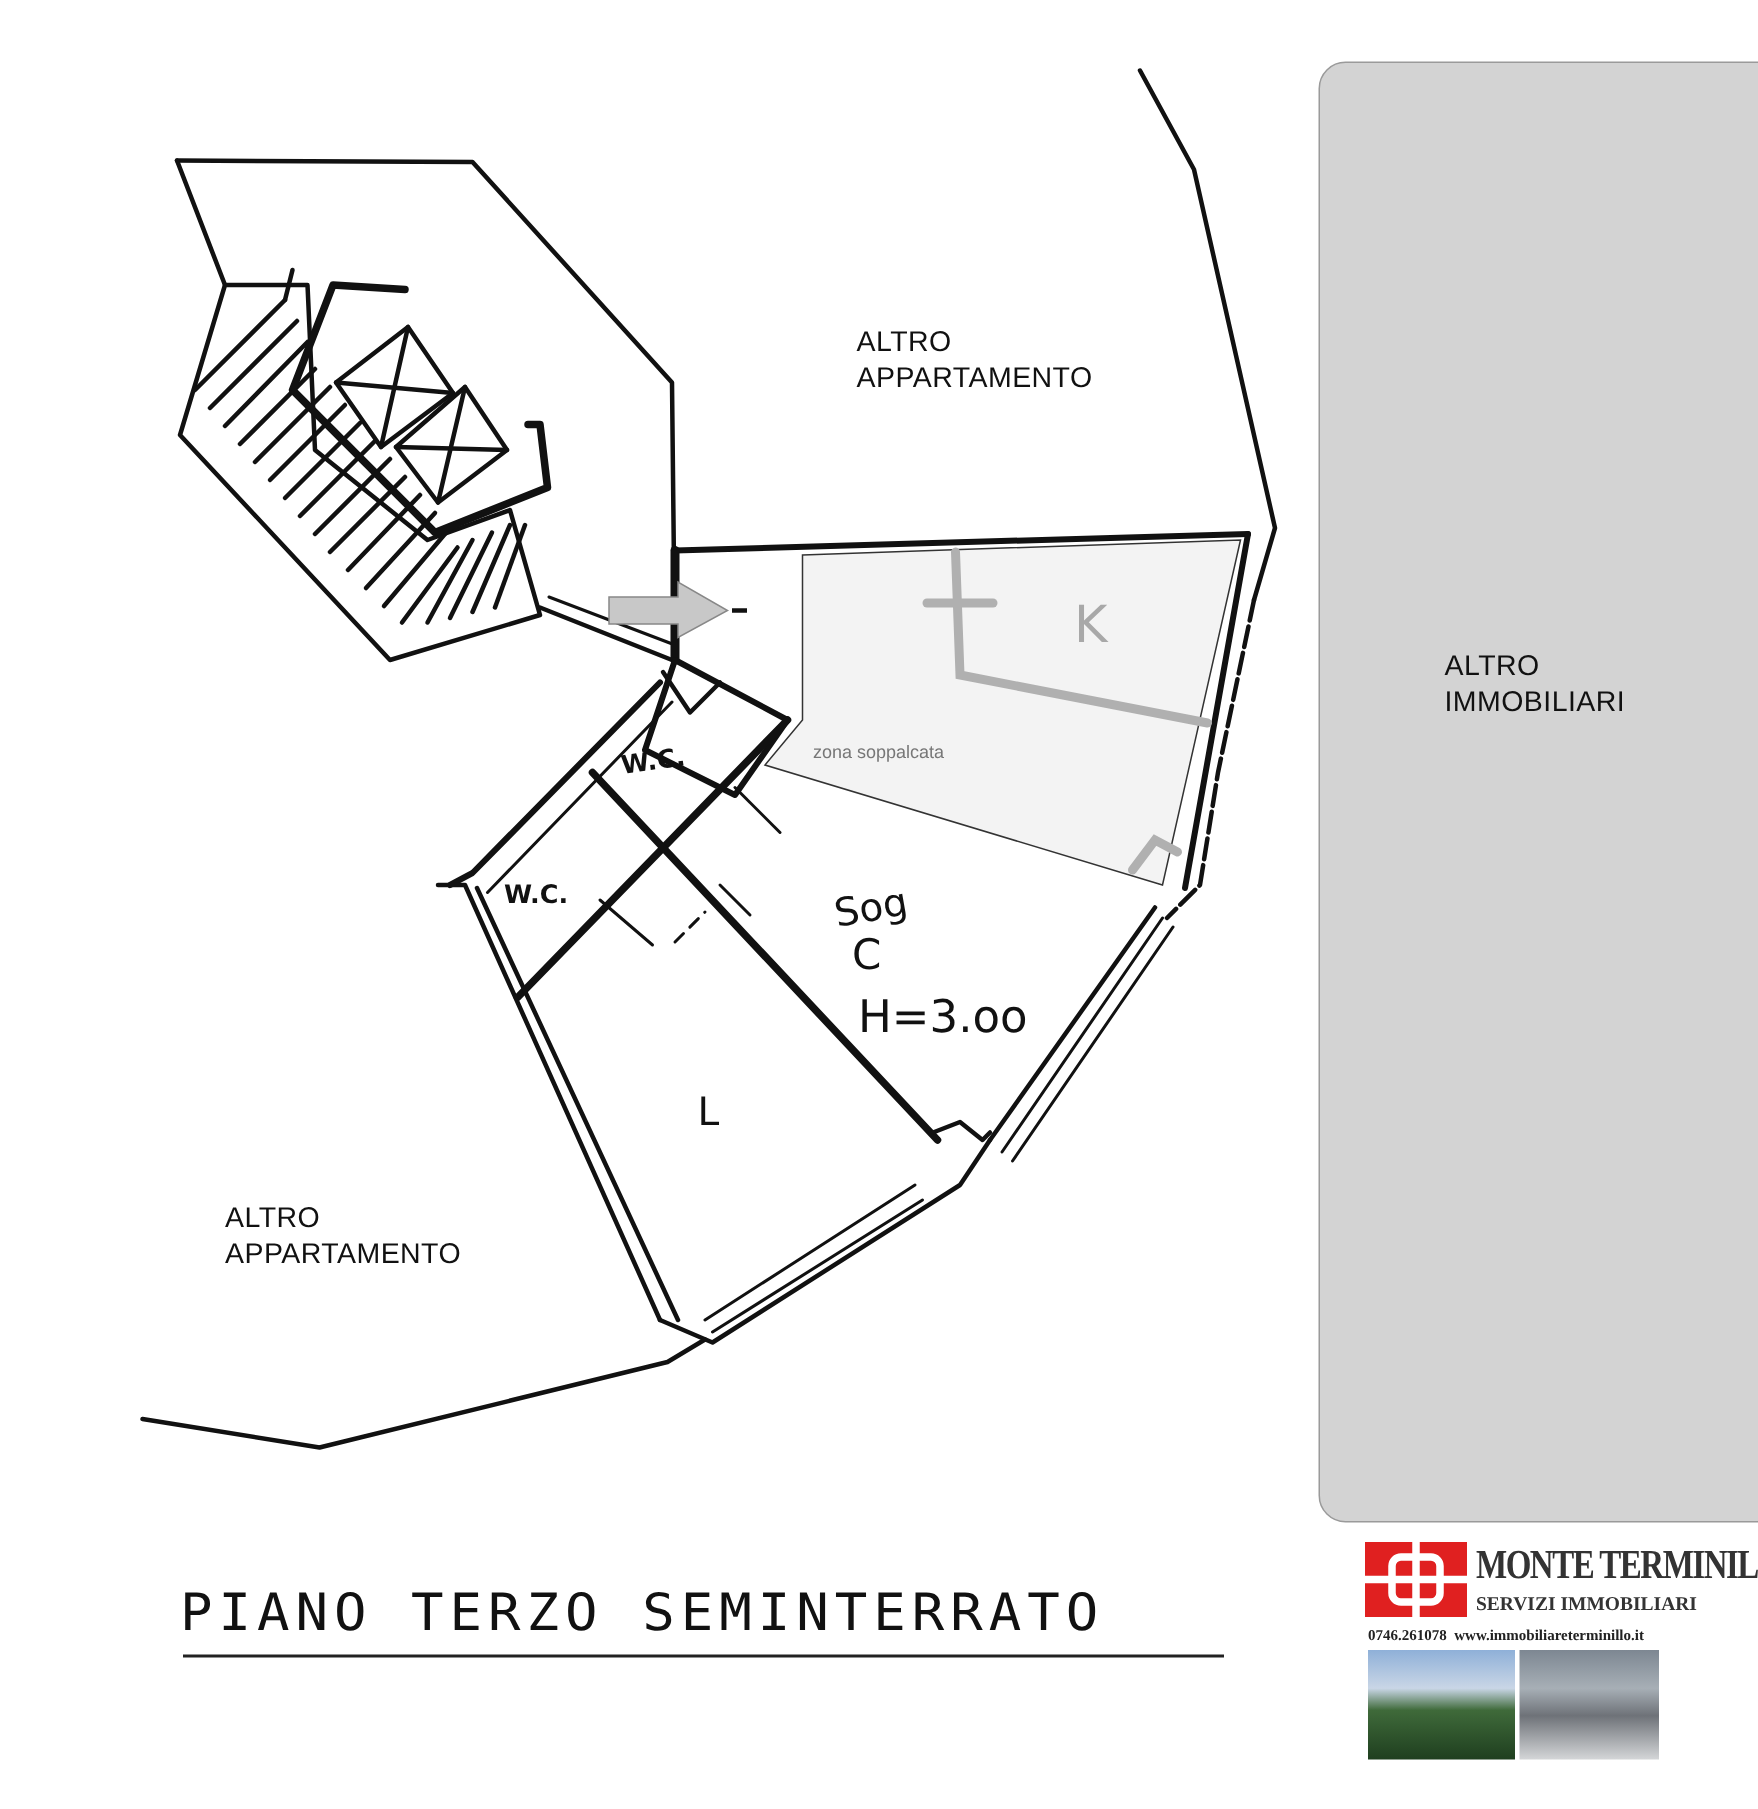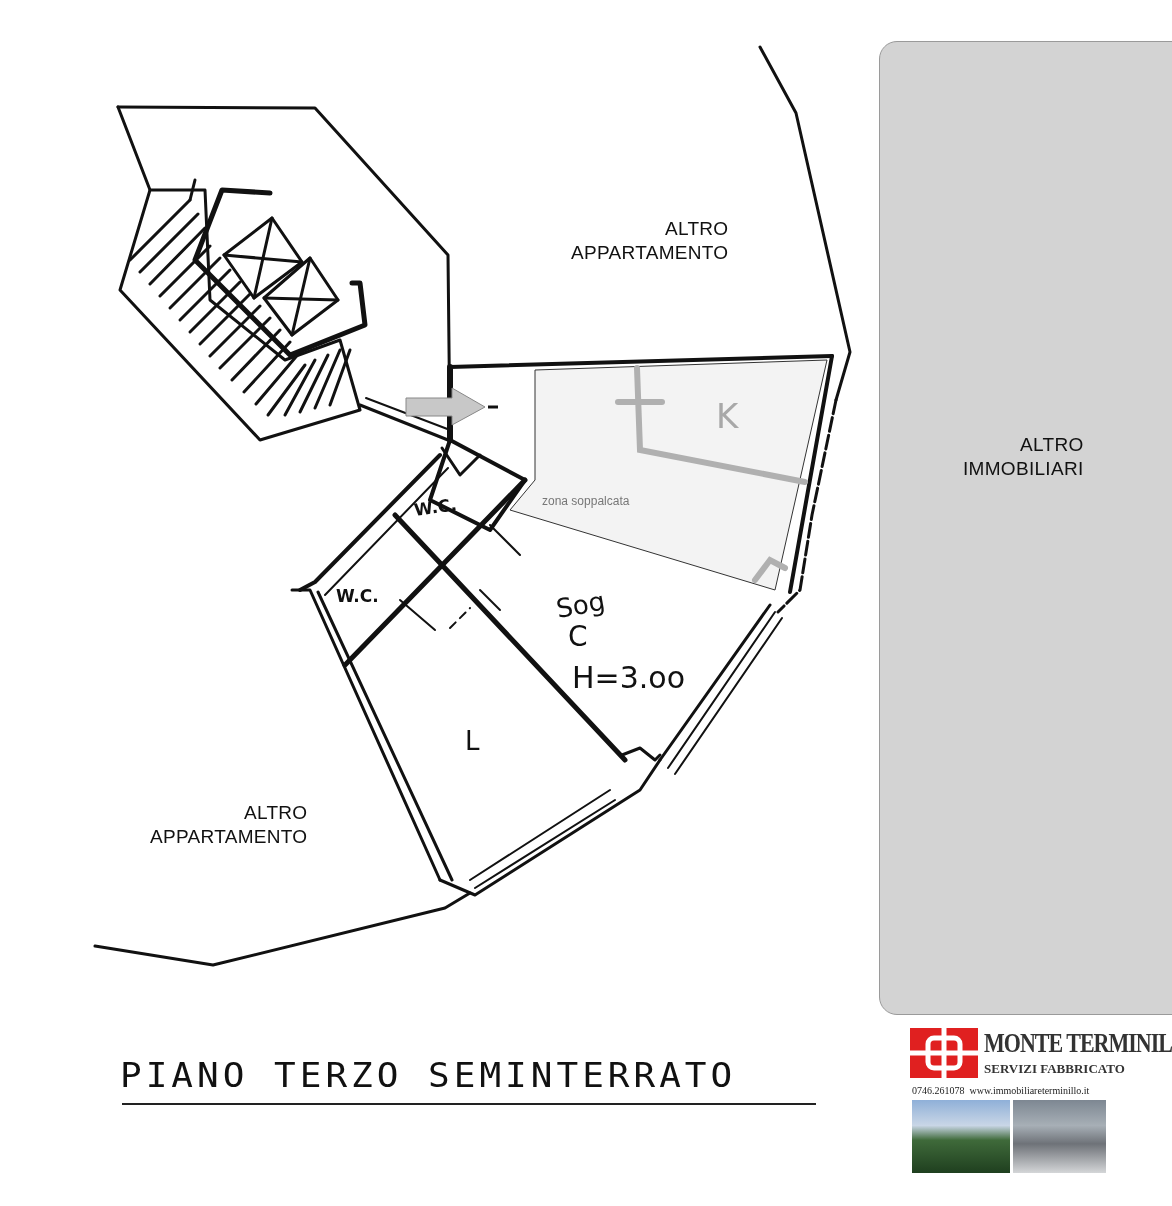--- a/index.html
+++ b/index.html
@@ -1,26 +1,26 @@
 <!DOCTYPE html>
 <html><head>
 <meta charset="utf-8">
 <style>
   html, body { margin:0; padding:0; background:#ffffff; }
   body { width:1172px; height:1206px; position:relative; overflow:hidden; font-family:"Liberation Sans", sans-serif; }
   .plan { position:absolute; left:0; top:0; width:1172px; height:1206px; }
-  .lbl { position:absolute; font-family:"Liberation Sans", sans-serif; font-size:19px; line-height:24px; color:#111; letter-spacing:0.3px;text-align:right; }
+  .lbl { position:absolute; font-family:"Liberation Sans", sans-serif; font-size:19px; line-height:24px; color:#111; letter-spacing:0.3px; }
   .other-building { position:absolute; left:879px; top:41px; width:300px; height:972px; background:#d3d3d3; border:1px solid #9a9a9a; border-radius:18px 0 0 18px; }
   .title { position:absolute; left:120px; top:1055px; font-family:"DejaVu Sans Mono", monospace; font-size:36px; letter-spacing:4px; color:#111; transform:scaleY(0.95); }
   .title-rule { position:absolute; left:122px; top:1103px; width:694px; height:2px; background:#222; }
   .logo { position:absolute; left:910px; top:1027px; width:196px; height:148px; }
   .logo-mark { position:absolute; left:0; top:1px; width:68px; height:50px; background:#e02020; }
   .logo-name { position:absolute; left:74px; top:0; font-family:"Liberation Serif", serif; font-size:22px; font-weight:bold; color:#333; letter-spacing:-1px; transform:scaleY(1.25); transform-origin:top left; white-space:nowrap; }
   .logo-sub { position:absolute; left:74px; top:34px; font-family:"Liberation Serif", serif; font-size:13px; font-weight:bold; color:#333; white-space:nowrap; }
-  .logo-contact { position:absolute; left:2px; top:58px; font-family:"Liberation Serif", serif; font-size:10px; font-weight:normal; color:#222; white-space:nowrap; }
+  .logo-contact { position:absolute; left:2px; top:58px; font-family:"Liberation Serif", serif; font-size:10px; font-weight:bold; color:#222; white-space:nowrap; }
   .logo-photo { position:absolute; top:73px; height:73px; }
   .photo-a { left:2px; width:98px; background:linear-gradient(180deg,#8fb0d8 0%,#c9d6e6 35%,#3f6a3a 55%,#1f3f1f 100%); }
   .photo-b { left:103px; width:93px; background:linear-gradient(180deg,#7d8792 0%,#a7afb6 35%,#6e7278 60%,#d4d6d8 100%); }
 </style>
 </head>
 <body>
 
 <svg class="plan" viewBox="0 0 1172 1206" xmlns="http://www.w3.org/2000/svg">
   <g fill="none" stroke="#111" stroke-linecap="round" stroke-linejoin="round">
 
@@ -147,20 +147,20 @@
 <div class="logo">
   <div class="logo-mark">
     <svg width="68" height="50" viewBox="0 0 68 50">
       <rect x="0" y="0" width="68" height="50" fill="#e02020"></rect>
       <rect x="18" y="10" width="32" height="30" rx="6" fill="none" stroke="#fff" stroke-width="5"></rect>
       <line x1="34" y1="0" x2="34" y2="50" stroke="#fff" stroke-width="5"></line>
       <line x1="0" y1="25" x2="68" y2="25" stroke="#fff" stroke-width="5"></line>
     </svg>
   </div>
   <div class="logo-name">MONTE TERMINILLO</div>
-  <div class="logo-sub">SERVIZI FABBRICATO</div>
+  <div class="logo-sub">SERVIZI IMMOBILIARI</div>
   <div class="logo-contact">
     <span>0746.261078</span>&nbsp;
     <span>www.immobiliareterminillo.it</span>
   </div>
   <div class="logo-photo photo-a"></div>
   <div class="logo-photo photo-b"></div>
 </div>
 
 </body></html>

